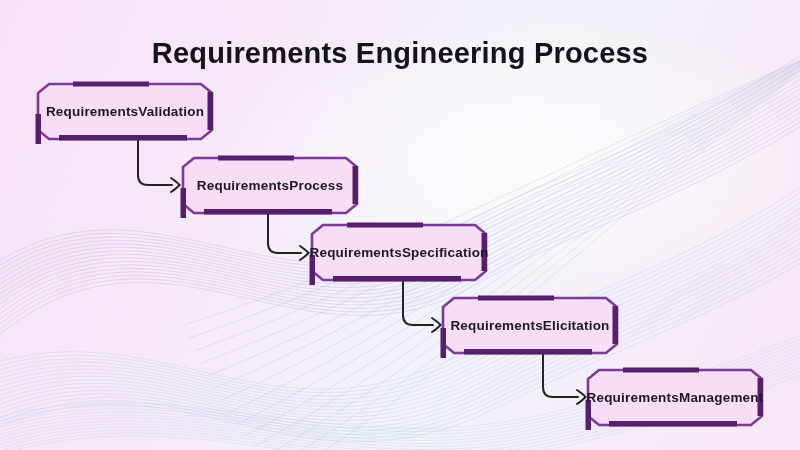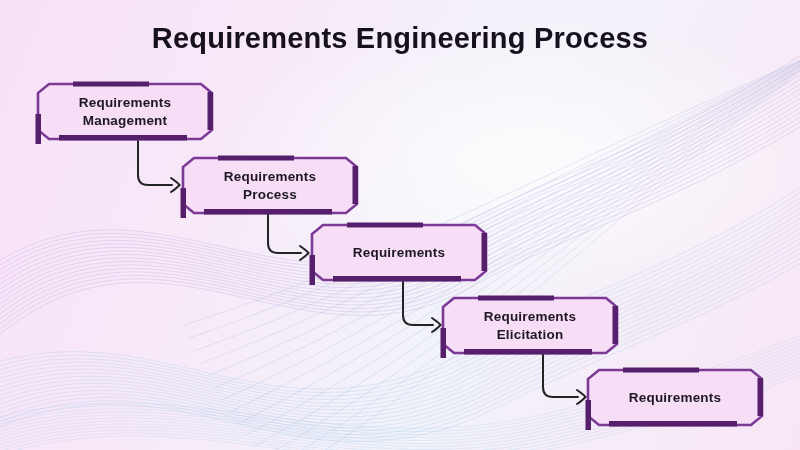--- a/index.html
+++ b/index.html
@@ -5,33 +5,33 @@
   html,body{margin:0;padding:0;}
   body{font-family:"Liberation Sans",sans-serif;}
   .canvas{
     position:relative;width:800px;height:450px;overflow:hidden;
     background:
       radial-gradient(ellipse 55% 45% at 66% 36%, rgba(255,255,255,.8), rgba(255,255,255,0) 72%),
       linear-gradient(112deg,#f8e1f8 0%,#f7e9f8 30%,#f2f3fa 58%,#f6ecf7 80%,#f8e6f6 100%);
   }
   .waves{position:absolute;left:0;top:0;}
   .title{
-    position:absolute;left:0;right:0;top:21px;margin:1px;
+    position:absolute;left:0;right:0;top:21px;margin:16px;
     text-align:center;font-size:29px;font-weight:800;color:#16111c;
     letter-spacing:.2px;
   }
   .arrows{position:absolute;left:0;top:0;}
   .arrows path{stroke:#232323;stroke-width:2;fill:none;stroke-linecap:round;}
   .pbox{position:absolute;width:180px;height:64px;}
   .pbox .frame{position:absolute;left:0;top:0;width:180px;height:64px;}
   .frame .oct{fill:#f7ddf6;stroke:#7c3a96;stroke-width:2.6;stroke-linejoin:miter;}
   .frame .acc{fill:#551f6b;}
   .lbl{
     position:absolute;left:12px;right:12px;top:3px;bottom:6px;
-    display:flex;flex-direction:column;align-items:center;justify-content:center;
+    display:flex;flex-direction:row;align-items:center;justify-content:center;
     font-weight:700;font-size:13.5px;line-height:18px;color:#1d1726;text-align:center;
     letter-spacing:.2px;
   }
 </style>
 </head>
 <body>
 
 <div class="canvas">
 
   <svg class="waves" width="800" height="450" viewBox="0 0 800 450" aria-hidden="true">
@@ -133,71 +133,73 @@
   <div class="pbox" style="left:35px;top:81px">
     <svg class="frame" viewBox="0 0 180 64" aria-hidden="true">
       <polygon class="oct" points="14,3 166,3 177,12 177,49 166,58 14,58 3,49 3,12"></polygon>
       <rect class="acc" x="38" y="0.5" width="76" height="5"></rect>
       <rect class="acc" x="172.5" y="11" width="5.5" height="38"></rect>
       <rect class="acc" x="24" y="54" width="128" height="5.5"></rect>
       <rect class="acc" x="0.5" y="33" width="5.5" height="30"></rect>
     </svg>
     <div class="lbl">
       <span>Requirements</span>
+      <span>Validation</span>
+    </div>
+  </div>
+
+  <div class="pbox" style="left:180px;top:155px">
+    <svg class="frame" viewBox="0 0 180 64" aria-hidden="true">
+      <polygon class="oct" points="14,3 166,3 177,12 177,49 166,58 14,58 3,49 3,12"></polygon>
+      <rect class="acc" x="38" y="0.5" width="76" height="5"></rect>
+      <rect class="acc" x="172.5" y="11" width="5.5" height="38"></rect>
+      <rect class="acc" x="24" y="54" width="128" height="5.5"></rect>
+      <rect class="acc" x="0.5" y="33" width="5.5" height="30"></rect>
+    </svg>
+    <div class="lbl">
+      <span>Requirements</span>
+      <span>Process</span>
+    </div>
+  </div>
+
+  <div class="pbox" style="left:309px;top:222px">
+    <svg class="frame" viewBox="0 0 180 64" aria-hidden="true">
+      <polygon class="oct" points="14,3 166,3 177,12 177,49 166,58 14,58 3,49 3,12"></polygon>
+      <rect class="acc" x="38" y="0.5" width="76" height="5"></rect>
+      <rect class="acc" x="172.5" y="11" width="5.5" height="38"></rect>
+      <rect class="acc" x="24" y="54" width="128" height="5.5"></rect>
+      <rect class="acc" x="0.5" y="33" width="5.5" height="30"></rect>
+    </svg>
+    <div class="lbl">
+      <span>Requirements</span>
+      <span>Specification</span>
+    </div>
+  </div>
+
+  <div class="pbox" style="left:440px;top:295px">
+    <svg class="frame" viewBox="0 0 180 64" aria-hidden="true">
+      <polygon class="oct" points="14,3 166,3 177,12 177,49 166,58 14,58 3,49 3,12"></polygon>
+      <rect class="acc" x="38" y="0.5" width="76" height="5"></rect>
+      <rect class="acc" x="172.5" y="11" width="5.5" height="38"></rect>
+      <rect class="acc" x="24" y="54" width="128" height="5.5"></rect>
+      <rect class="acc" x="0.5" y="33" width="5.5" height="30"></rect>
+    </svg>
+    <div class="lbl">
+      <span>Requirements</span>
+      <span>Elicitation</span>
+    </div>
+  </div>
+
+  <div class="pbox" style="left:585px;top:367px">
+    <svg class="frame" viewBox="0 0 180 64" aria-hidden="true">
+      <polygon class="oct" points="14,3 166,3 177,12 177,49 166,58 14,58 3,49 3,12"></polygon>
+      <rect class="acc" x="38" y="0.5" width="76" height="5"></rect>
+      <rect class="acc" x="172.5" y="11" width="5.5" height="38"></rect>
+      <rect class="acc" x="24" y="54" width="128" height="5.5"></rect>
+      <rect class="acc" x="0.5" y="33" width="5.5" height="30"></rect>
+    </svg>
+    <div class="lbl">
+      <span>Requirements</span>
       <span>Management</span>
     </div>
   </div>
 
-  <div class="pbox" style="left:180px;top:155px">
-    <svg class="frame" viewBox="0 0 180 64" aria-hidden="true">
-      <polygon class="oct" points="14,3 166,3 177,12 177,49 166,58 14,58 3,49 3,12"></polygon>
-      <rect class="acc" x="38" y="0.5" width="76" height="5"></rect>
-      <rect class="acc" x="172.5" y="11" width="5.5" height="38"></rect>
-      <rect class="acc" x="24" y="54" width="128" height="5.5"></rect>
-      <rect class="acc" x="0.5" y="33" width="5.5" height="30"></rect>
-    </svg>
-    <div class="lbl">
-      <span>Requirements</span>
-      <span>Process</span>
-    </div>
-  </div>
-
-  <div class="pbox" style="left:309px;top:222px">
-    <svg class="frame" viewBox="0 0 180 64" aria-hidden="true">
-      <polygon class="oct" points="14,3 166,3 177,12 177,49 166,58 14,58 3,49 3,12"></polygon>
-      <rect class="acc" x="38" y="0.5" width="76" height="5"></rect>
-      <rect class="acc" x="172.5" y="11" width="5.5" height="38"></rect>
-      <rect class="acc" x="24" y="54" width="128" height="5.5"></rect>
-      <rect class="acc" x="0.5" y="33" width="5.5" height="30"></rect>
-    </svg>
-    <div class="lbl">
-      <span>Requirements</span>
-    </div>
-  </div>
-
-  <div class="pbox" style="left:440px;top:295px">
-    <svg class="frame" viewBox="0 0 180 64" aria-hidden="true">
-      <polygon class="oct" points="14,3 166,3 177,12 177,49 166,58 14,58 3,49 3,12"></polygon>
-      <rect class="acc" x="38" y="0.5" width="76" height="5"></rect>
-      <rect class="acc" x="172.5" y="11" width="5.5" height="38"></rect>
-      <rect class="acc" x="24" y="54" width="128" height="5.5"></rect>
-      <rect class="acc" x="0.5" y="33" width="5.5" height="30"></rect>
-    </svg>
-    <div class="lbl">
-      <span>Requirements</span>
-      <span>Elicitation</span>
-    </div>
-  </div>
-
-  <div class="pbox" style="left:585px;top:367px">
-    <svg class="frame" viewBox="0 0 180 64" aria-hidden="true">
-      <polygon class="oct" points="14,3 166,3 177,12 177,49 166,58 14,58 3,49 3,12"></polygon>
-      <rect class="acc" x="38" y="0.5" width="76" height="5"></rect>
-      <rect class="acc" x="172.5" y="11" width="5.5" height="38"></rect>
-      <rect class="acc" x="24" y="54" width="128" height="5.5"></rect>
-      <rect class="acc" x="0.5" y="33" width="5.5" height="30"></rect>
-    </svg>
-    <div class="lbl">
-      <span>Requirements</span>
-    </div>
-  </div>
-
 </div>
 
 </body></html>

